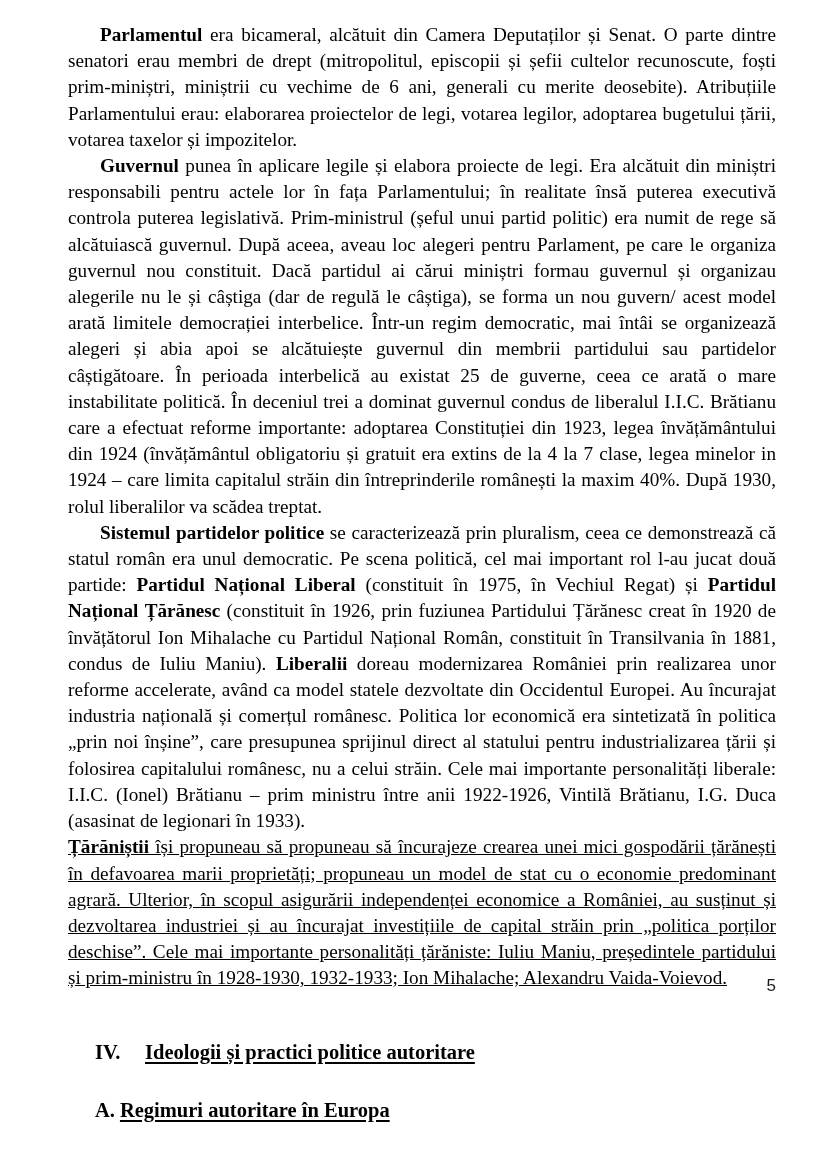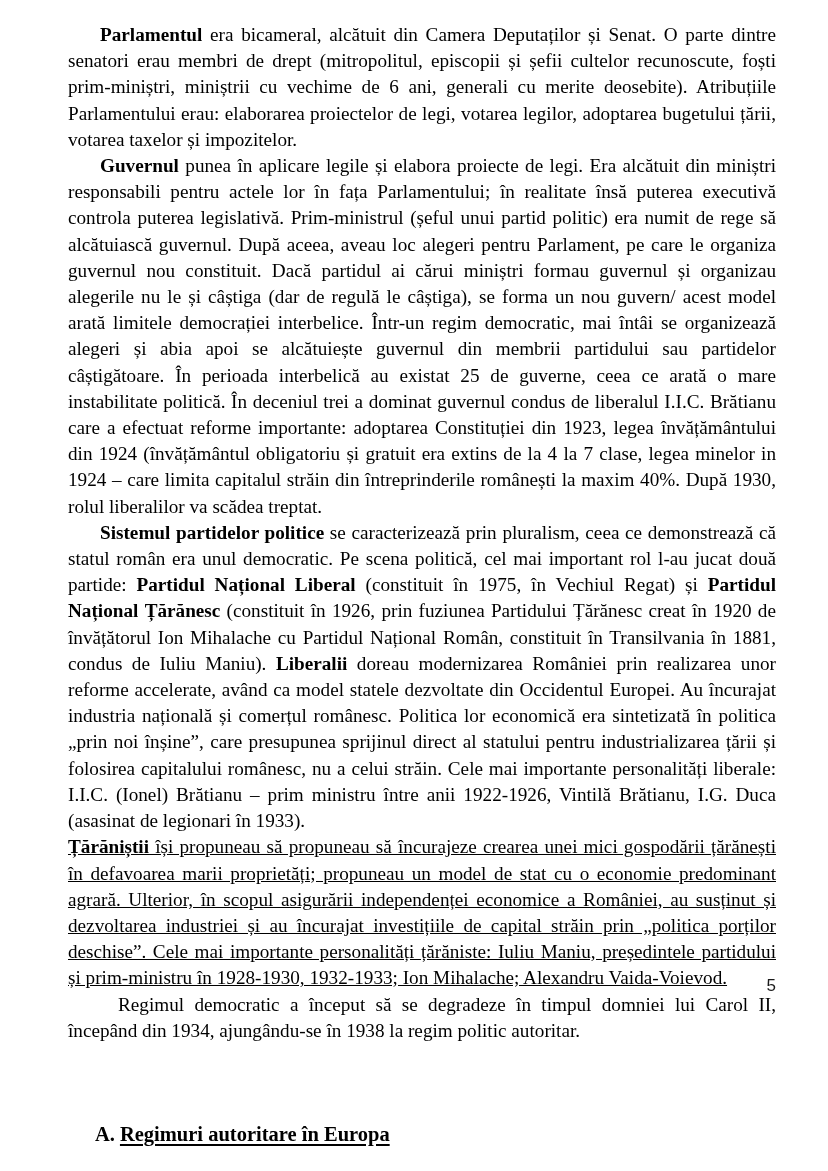--- a/index.html
+++ b/index.html
@@ -99,24 +99,27 @@
   <div class="content">
 
     <p class="body"><b class="b">Parlamentul</b><span> era bicameral, alcătuit din Camera Deputaților și Senat. O parte dintre senatori erau membri de drept (mitropolitul, episcopii și șefii cultelor recunoscute, foști prim-miniștri, miniștrii cu vechime de 6 ani, generali cu merite deosebite). Atribuțiile Parlamentului erau: elaborarea proiectelor de legi, votarea legilor, adoptarea bugetului țării, votarea taxelor și impozitelor.</span></p>
 
     <p class="body"><b class="b">Guvernul</b><span> punea în aplicare legile și elabora proiecte de legi. Era alcătuit din miniștri responsabili pentru actele lor în fața Parlamentului; în realitate însă puterea executivă controla puterea legislativă. Prim-ministrul (șeful unui partid politic) era numit de rege să alcătuiască guvernul. După aceea, aveau loc alegeri pentru Parlament, pe care le organiza guvernul nou constituit. Dacă partidul ai cărui miniștri formau guvernul și organizau alegerile nu le și câștiga (dar de regulă le câștiga), se forma un nou guvern/ acest model arată limitele democrației interbelice. Într-un regim democratic, mai întâi se organizează alegeri și abia apoi se alcătuiește guvernul din membrii partidului sau partidelor câștigătoare. În perioada interbelică au existat 25 de guverne, ceea ce arată o mare instabilitate politică. În deceniul trei a dominat guvernul condus de liberalul I.I.C. Brătianu care a efectuat reforme importante: adoptarea Constituției din 1923, legea învățământului din 1924 (învățământul obligatoriu și gratuit era extins de la 4 la 7 clase, legea minelor in 1924 – care limita capitalul străin din întreprinderile românești la maxim 40%. După 1930, rolul liberalilor va scădea treptat.</span></p>
 
     <p class="body"><b class="b">Sistemul partidelor politice</b><span> se caracterizează prin pluralism, ceea ce demonstrează că statul român era unul democratic. Pe scena politică, cel mai important rol l-au jucat două partide: </span><b class="b">Partidul Național Liberal</b><span> (constituit în 1975, în Vechiul Regat) și </span><b class="b">Partidul Național Țărănesc</b><span> (constituit în 1926, prin fuziunea Partidului Țărănesc creat în 1920 de învățătorul Ion Mihalache cu Partidul Național Român, constituit în Transilvania în 1881, condus de Iuliu Maniu). </span><b class="b">Liberalii</b><span> doreau modernizarea României prin realizarea unor reforme accelerate, având ca model statele dezvoltate din Occidentul Europei. Au încurajat industria națională și comerțul românesc. Politica lor economică era sintetizată în politica „prin noi înșine”, care presupunea sprijinul direct al statului pentru industrializarea țării și folosirea capitalului românesc, nu a celui străin. Cele mai importante personalități liberale: I.I.C. (Ionel) Brătianu – prim ministru între anii 1922-1926, Vintilă Brătianu, I.G. Duca (asasinat de legionari în 1933).</span></p>
 
     <p class="body no-indent"><b class="b">Țărăniștii</b><span> își propuneau să propuneau să încurajeze crearea unei mici gospodării țărănești în defavoarea marii proprietăți; propuneau un model de stat cu o economie predominant agrară. Ulterior, în scopul asigurării independenței economice a României, au susținut și dezvoltarea industriei și au încurajat investițiile de capital străin prin „politica porților deschise”. Cele mai importante personalități țărăniste: Iuliu Maniu, președintele partidului și prim-ministru în 1928-1930, 1932-1933; Ion Mihalache; Alexandru Vaida-Voievod.</span></p>
 
-    <p class="body big-indent">Regimul democratic a început să se degradeze în timpul domniei lui Carol II, începând din 1934, ajungându-se în 1938 la regim politic autoritar.</p>
 
     <div class="gap-lg"></div>
 
+    <div class="h-roman">
+      <span class="numeral">IV.</span>
+        <span class="htext">Ideologii și practici politice autoritare</span>
+    </div>
 
     <div class="gap-md"></div>
 
     <div class="h-letter">
       <span class="numeral">A.</span><span class="htext">Regimuri autoritare în Europa</span>
     </div>
 
   </div>
 
   <div class="page-number">5</div>

